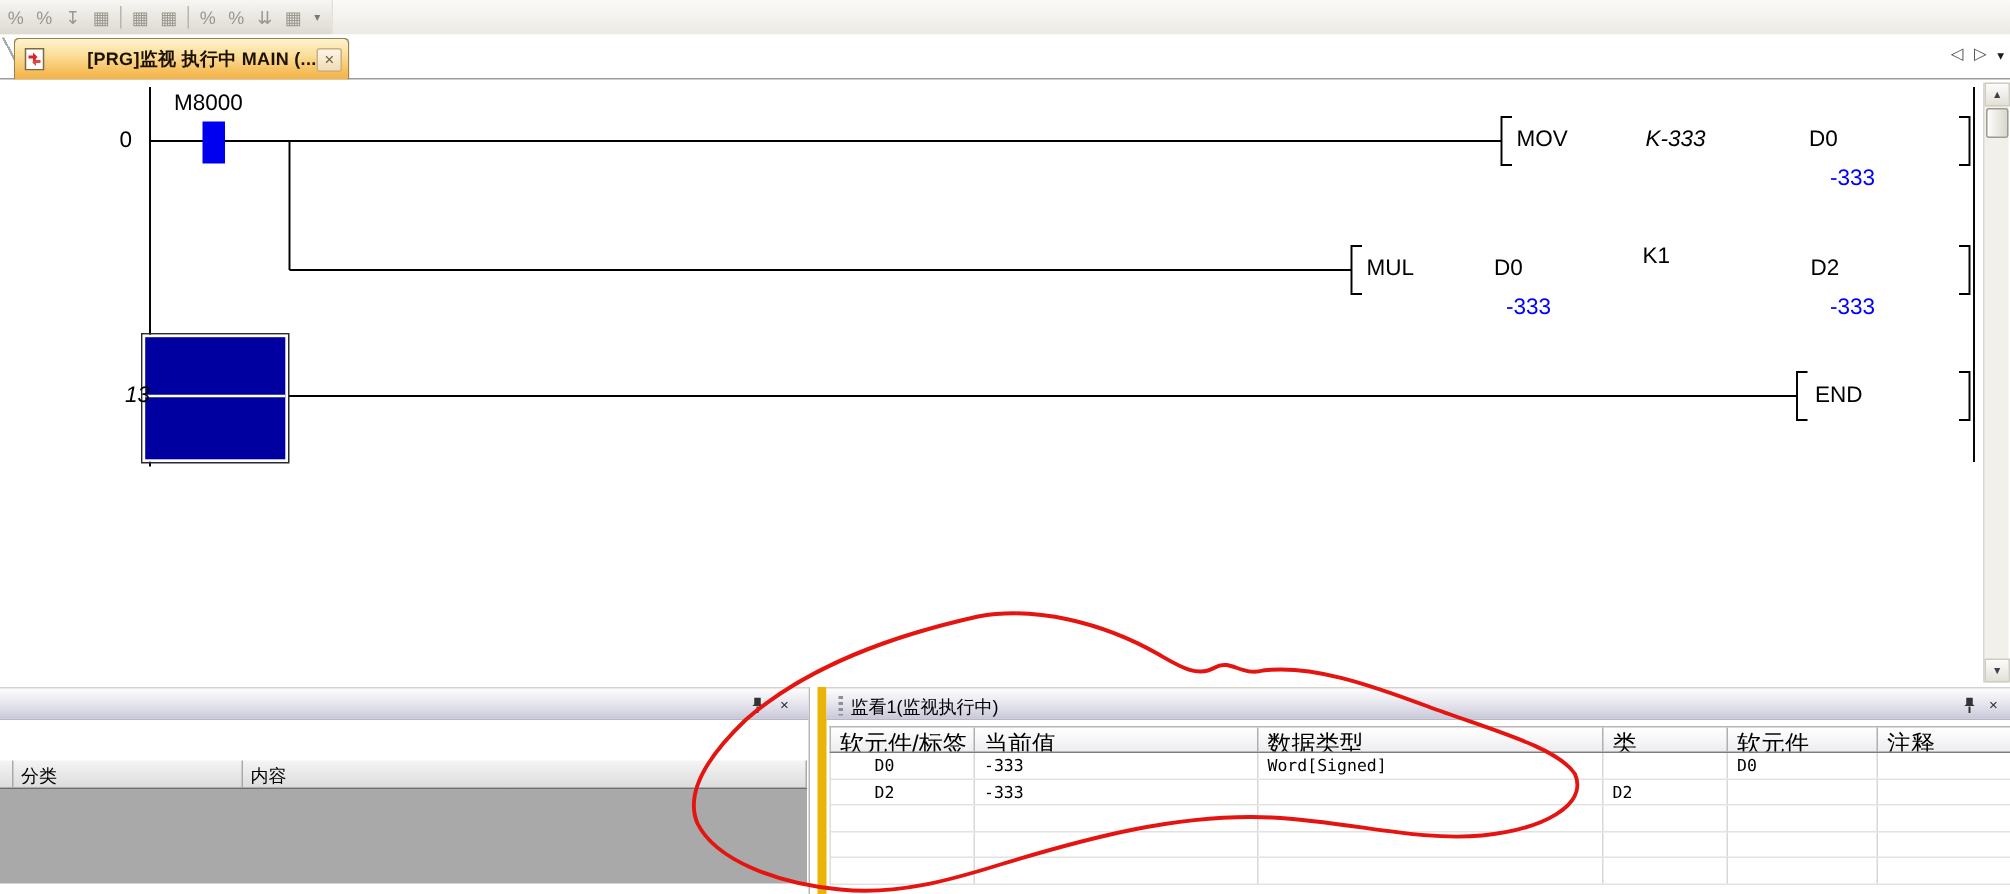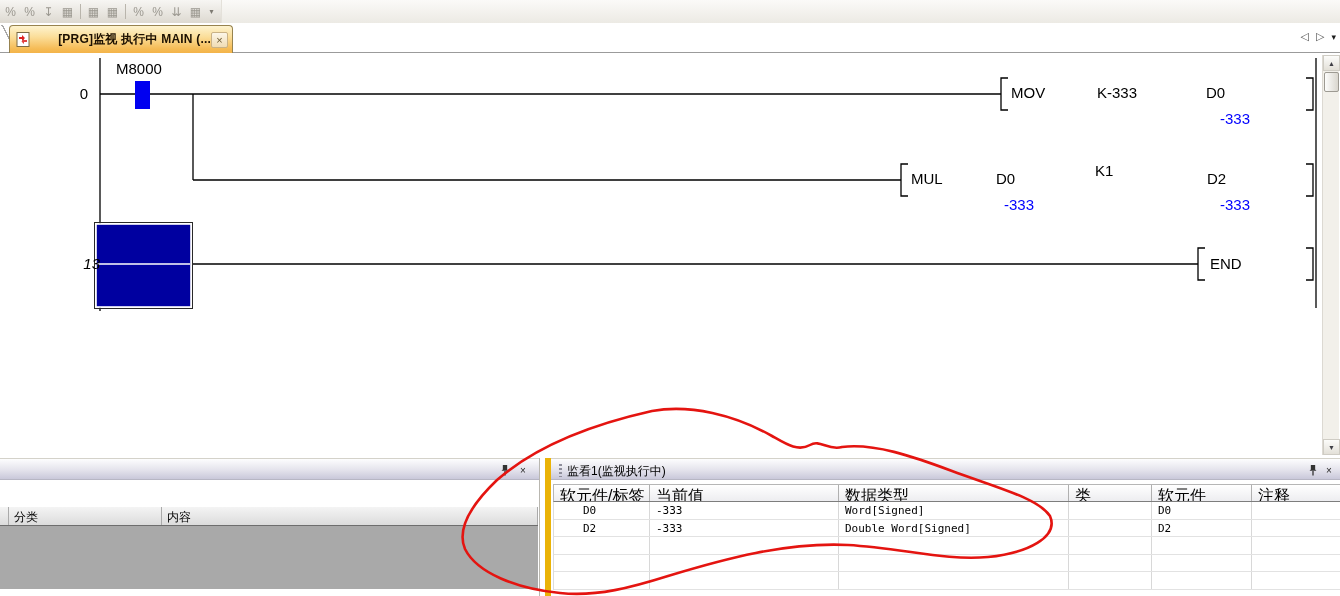--- a/index.html
+++ b/index.html
@@ -165,21 +165,21 @@
       <rect x="94.5" y="168.5" width="98" height="86" fill="none" stroke="#2a2a2a" stroke-width="1"></rect>
       <rect x="96" y="170" width="95" height="83" fill="#0000a0" stroke="#ffffff" stroke-width="1.6"></rect>
       <path d="M97 210 H190" stroke="#ffffff" stroke-width="1.6"></path>
     </g>
   </svg>
 
   <div class="lad-label lad-step" style="left:56px; top:31px;">0</div>
   <div class="lad-label" style="left:116px; top:6px;">M8000</div>
 
   <div class="lad-label" style="left:1011px; top:30px;">MOV</div>
-  <div class="lad-label" style="left:1097px; top:30px;">K-333</div>
+  <div class="lad-label" style="left:1097px; top:30px;font-style:italic;">K-333</div>
   <div class="lad-label" style="left:1206px; top:30px;">D0</div>
   <div class="lad-label lad-val" style="left:1220px; top:56px;">-333</div>
 
   <div class="lad-label" style="left:911px;  top:116px;">MUL</div>
   <div class="lad-label" style="left:996px;  top:116px;">D0</div>
   <div class="lad-label lad-val" style="left:1004px; top:142px;">-333</div>
   <div class="lad-label" style="left:1095px; top:108px;">K1</div>
   <div class="lad-label" style="left:1207px; top:116px;">D2</div>
   <div class="lad-label lad-val" style="left:1220px; top:142px;">-333</div>
 
@@ -234,21 +234,20 @@
       <div class="dev">D0</div>
       <div>-333</div>
       <div>Word[Signed]</div>
       <div></div>
       <div>D0</div>
       <div></div>
     </div>
     <div class="wrow wgrid">
       <div class="dev">D2</div>
       <div>-333</div>
-      <div>Double Word[Signed]</div>
       <div></div>
       <div>D2</div>
       <div></div>
     </div>
     <div class="wrow wgrid">
       <div></div>
         <div></div>
         <div></div>
         <div></div>
         <div></div>

